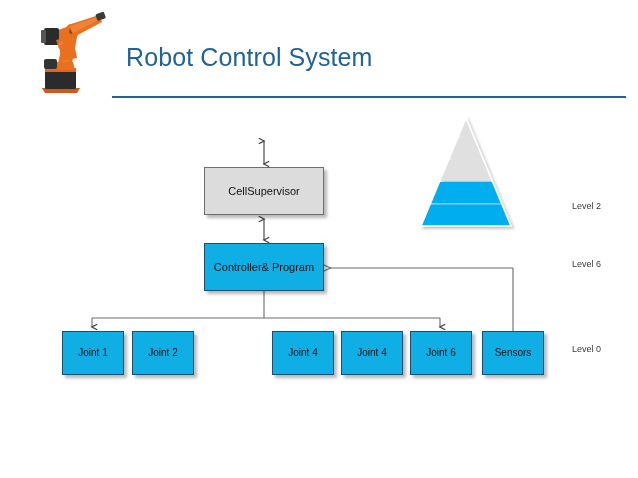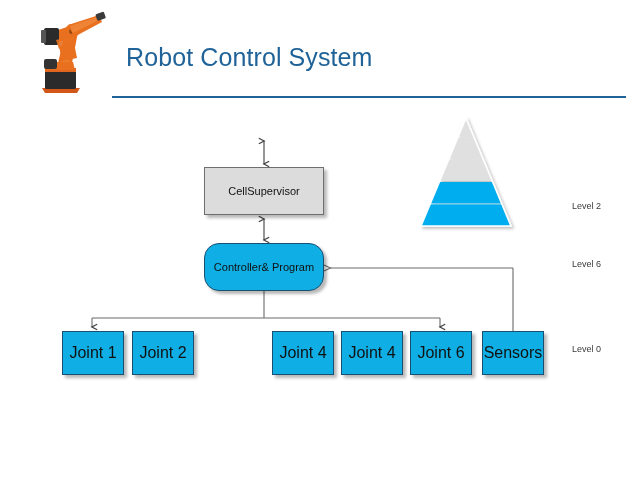--- a/index.html
+++ b/index.html
@@ -71,27 +71,26 @@
     left: 204px;
     top: 167px;
     width: 120px;
     height: 48px;
   }
   #node-controller {
     left: 204px;
     top: 243px;
     width: 120px;
     height: 48px;
-    border-radius: 15px;
   }
   .leaf {
     top: 331px;
     width: 62px;
     height: 44px;
-    font-size: 16px;
+    font-size: 10px;
   }
 
   
   #connectors {
     position: absolute;
     left: 0;
     top: 0;
     width: 638px;
     height: 478px;
     pointer-events: none;

